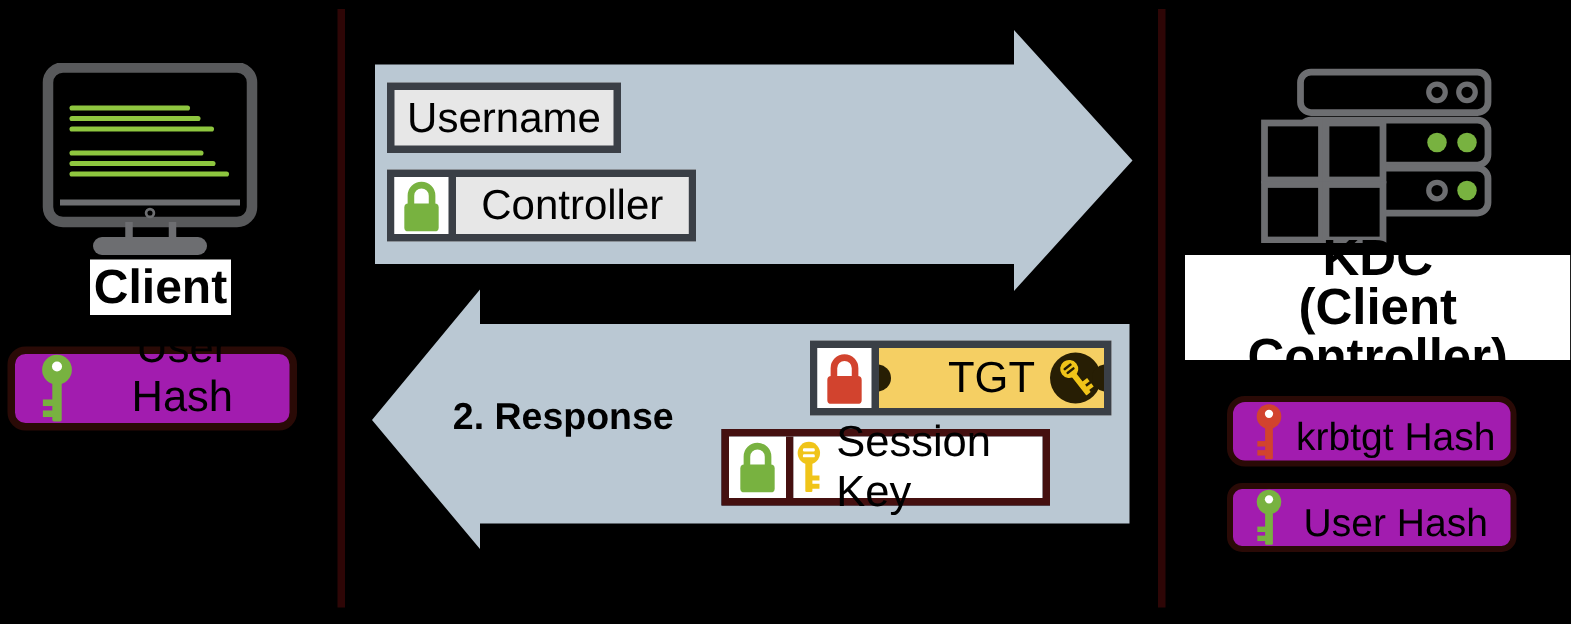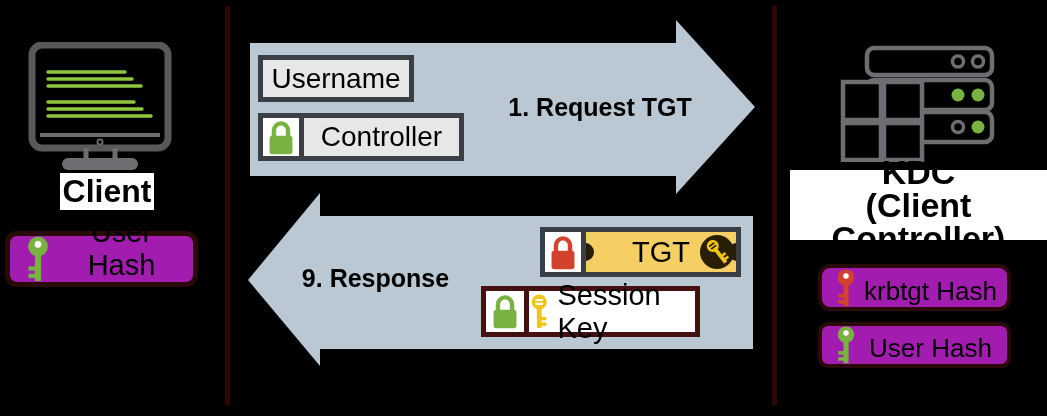--- a/index.html
+++ b/index.html
@@ -123,23 +123,22 @@
       <svg width="30" height="37" viewBox="0 0 34 42">
         <path class="stroke-green" d="M9 21 V13 a8 8 0 0 1 16 0 V21" fill="none" stroke-width="5"></path>
         <rect class="fill-green" x="4" y="19" width="26" height="21" rx="3"></rect>
       </svg>
     </div>
     <div class="box-label-cell">
       <span>Controller</span>
     </div>
   </div>
 
-  <div class="arrow-label" id="request-label">1. Request TGT</div>
-
-  <div class="arrow-label" id="response-label">9. Response</div>
+
+  <div class="arrow-label" id="response-label">2. Response</div>
 
   <div class="data-box" id="tgt-box">
     <div class="lock-cell">
       <svg width="30" height="37" viewBox="0 0 34 42">
         <path class="stroke-red" d="M9 21 V13 a8 8 0 0 1 16 0 V21" fill="none" stroke-width="5"></path>
         <rect class="fill-red" x="4" y="19" width="26" height="21" rx="3"></rect>
       </svg>
     </div>
     <div class="ticket">
       <span class="notch notch-left"></span>

